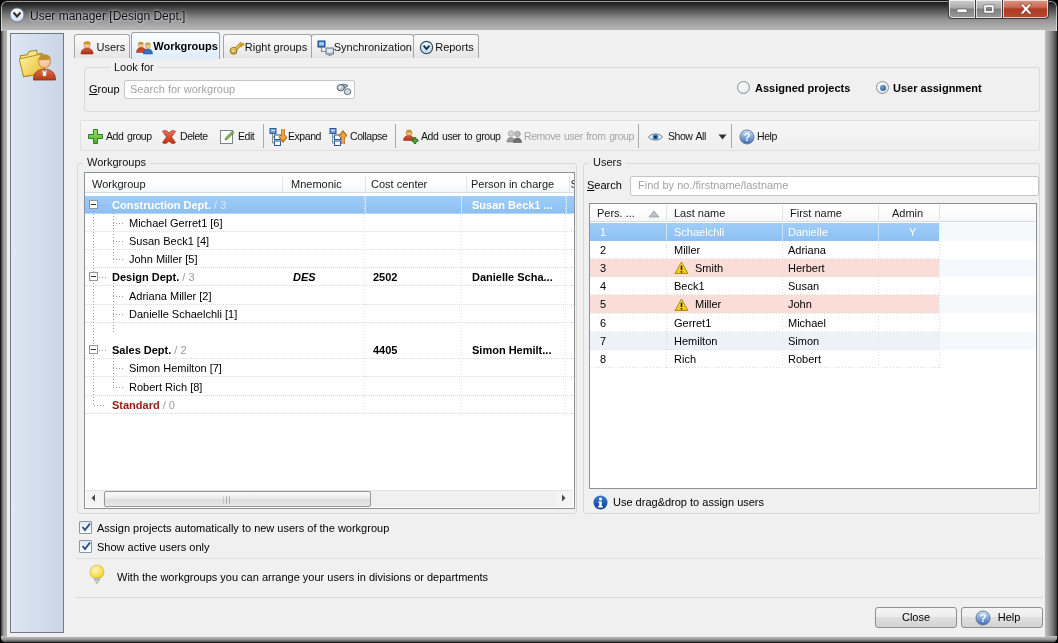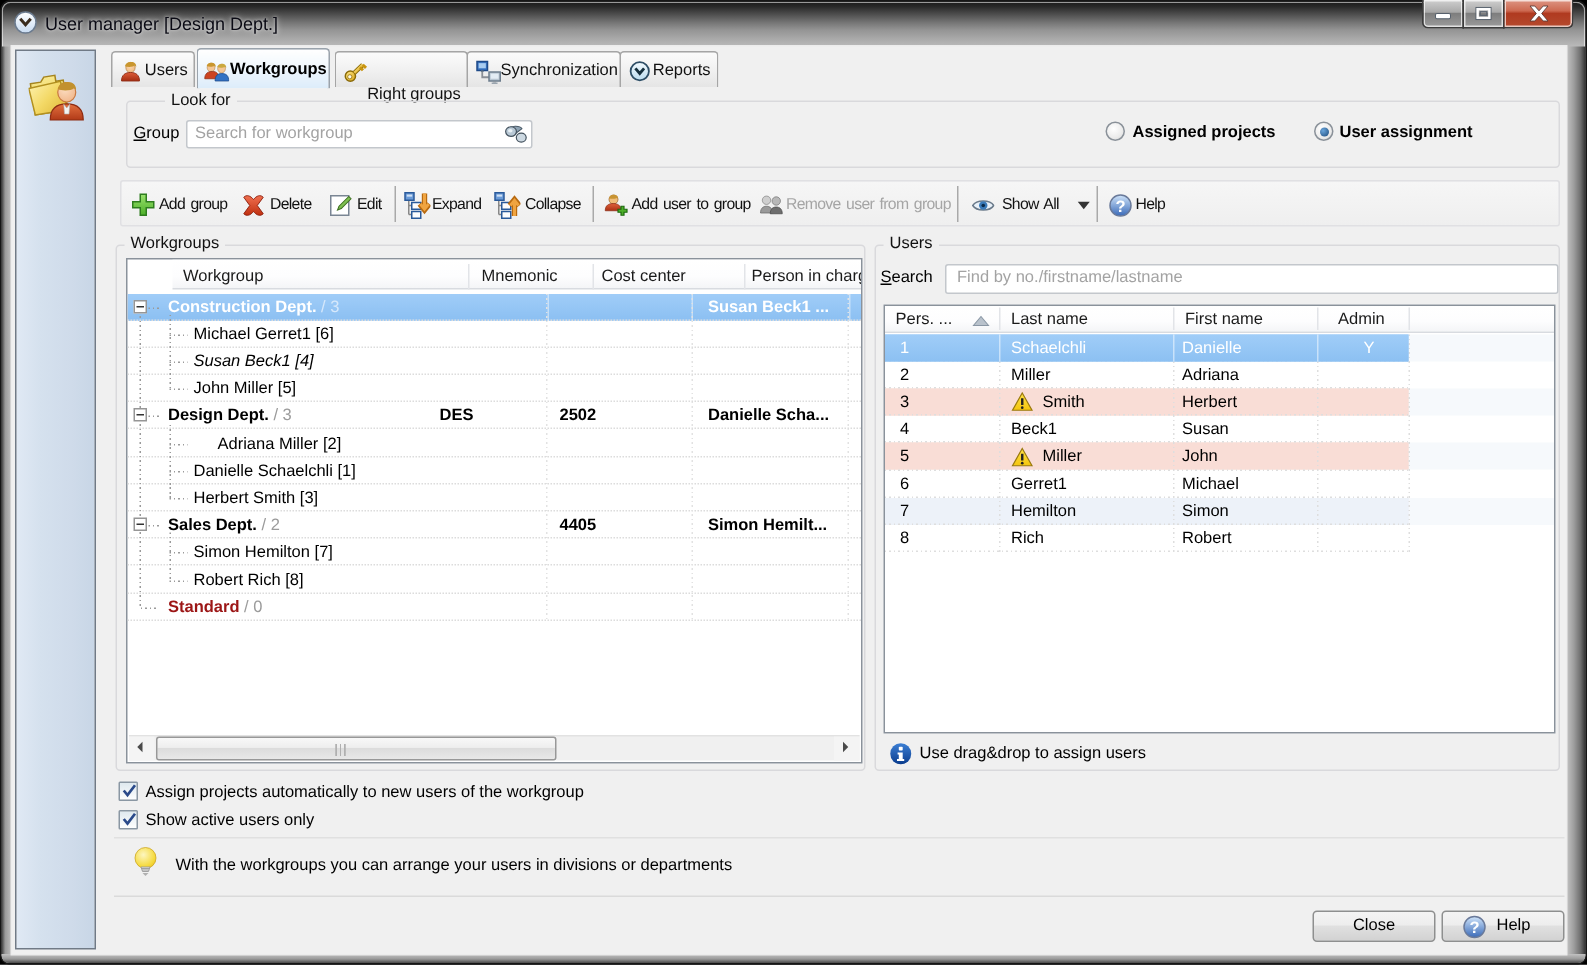--- a/index.html
+++ b/index.html
@@ -58,21 +58,21 @@
 #toolbar svg{position:absolute;}
 
 #wgbox{left:69px;top:132px;width:500px;height:351px;}
 #wgcap{left:75px;top:125px;}
 #usbox{left:575px;top:132px;width:457px;height:351px;}
 #uscap{left:581px;top:125px;}
 
 #wgtable{position:absolute;left:76px;top:141px;width:491px;height:337px;background:#fff;border:1px solid #8a929b;overflow:hidden;}
 #ustable{position:absolute;left:581px;top:172px;width:448px;height:286px;background:#fff;border:1px solid #8a929b;overflow:hidden;}
 .thead{position:absolute;left:0;top:0;right:0;background:linear-gradient(180deg,#ffffff 0,#fdfdfe 60%,#f4f5f7 100%);border-bottom:1px solid #d8dbe0;}
-#wgtable .thead{height:20px;margin-left:30px;}#ustable .thead{height:18px;}
+#wgtable .thead{height:20px;}#ustable .thead{height:18px;}
 #wgtable .thead .ht{top:5px;}#ustable .thead .ht{top:2.5px;}
 #wgtable .hsep{top:3px;height:17px;}#ustable .hsep{top:1px;height:15px;}
 .thead .ht{position:absolute;top:4px;font-size:11px;color:#1a1a1a;white-space:nowrap;}
 .hsep{position:absolute;top:2px;height:16px;width:1px;background:#e2e4e8;}
 .row{position:absolute;left:0;right:0;height:18.2px;font-size:11px;line-height:18px;white-space:nowrap;}
 .rowline{border-bottom:1px dotted #dcdcdc;}
 .selrow{background:linear-gradient(180deg,#a0cdf8 0,#8cc0f2 100%);color:#fff;}
 .cell{position:absolute;top:0;height:33px;line-height:18.2px;z-index:3;}
 .b{font-weight:bold;}
 .treev{position:absolute;width:1px;background-image:repeating-linear-gradient(180deg,#9a9a9a 0,#9a9a9a 1px,transparent 1px,transparent 3px);}
@@ -207,21 +207,21 @@
             <stop offset="0" stop-color="#ffe88a"></stop>
             <stop offset="1" stop-color="#d9a414"></stop>
           </linearGradient>
         </defs>
      <circle cx="4.6" cy="10.8" r="3.4" fill="url(#keyg)" stroke="#8a6a08" stroke-width="1"></circle>
      <circle cx="4.2" cy="11.2" r="1.4" fill="#fffbe8" stroke="#8a6a08" stroke-width="0.5"></circle>
      <path d="M7.2 8.6 L12.8 3.2" stroke="#8a6a08" stroke-width="3" fill="none"></path>
      <path d="M7.2 8.6 L12.8 3.2" stroke="url(#keyg)" stroke-width="1.8" fill="none"></path>
      <path d="M11 4.8 L13 6.8 M12.8 3.2 L15 5.2" stroke="#c9940e" stroke-width="2" fill="none"></path>
    </svg>
-   <div class="lbl" style="left:21.3px;margin-top:16px;">Right groups</div>
+   <div class="lbl" style="left:21.3px;">Right groups</div>
  </div>
  <div class="tab" style="left:303.4px;width:103px;">
    <svg width="17" height="16" viewBox="0 0 17 16">
      <path d="M4.5 7 v4.5 h5" stroke="#8a8f96" stroke-width="1.2" fill="none"></path>
      <rect x="1" y="1" width="7" height="6" fill="#3a76c4" stroke="#1e4a88"></rect>
      <rect x="2.1" y="2.1" width="4.8" height="3.4" fill="#a8ccf0"></rect>
      <rect x="3.6" y="7" width="1.8" height="1" fill="#6a7a8a"></rect>
      <rect x="9" y="8" width="7.5" height="6" fill="#b9c6d2" stroke="#6d7d8d"></rect>
      <rect x="10.1" y="9.1" width="5.3" height="3.4" fill="#e3ecf4"></rect>
      <rect x="11.8" y="14" width="1.9" height="1" fill="#8a949e"></rect>
@@ -375,45 +375,41 @@
         <div style="position:absolute;left:280px;top:0;width:1px;height:18px;background:rgba(255,255,255,.45);"></div>
         <div style="position:absolute;left:376px;top:0;width:1px;height:18px;background:rgba(255,255,255,.45);"></div>
         <div style="position:absolute;left:481px;top:0;width:1px;height:18px;background:rgba(255,255,255,.45);"></div>
       </div>
       <div class="row rowline" style="top: 40.7px;">
         <div class="treeh" style="left:28px;top:9px;width:12px;"></div>
         <div class="cell" style="left:44px;">Michael Gerret1 [6]</div>
       </div>
       <div class="row rowline" style="top: 58.9px;">
         <div class="treeh" style="left:28px;top:9px;width:12px;"></div>
-        <div class="cell" style="left:44px;font-style:italic;">Susan Beck1 [4]</div>
+        <div class="cell" style="left:44px;">Susan Beck1 [4]</div>
       </div>
       <div class="row rowline" style="top: 77.1px;">
         <div class="treeh" style="left:28px;top:9px;width:12px;"></div>
         <div class="cell" style="left:44px;">John Miller [5]</div>
       </div>
       <div class="row rowline" style="top: 95.3px;">
         <div class="expbox" style="left:4px;top:4px;"></div>
         <div class="treeh" style="left:14px;top:9px;width:7px;"></div>
         <div class="cell b" style="left:27px;color:#000;">Design Dept.  <span style="font-weight:normal;color:#9b9b9b;font-size:11px;">/ 3</span></div>
-        <div class="cell b" style="left:208px;">DES</div>
+        <div class="cell b" style="left:208px;font-style:italic;">DES</div>
         <div class="cell b" style="left:288px;">2502</div>
         <div class="cell b" style="left:387px;color:#000;">Danielle Scha...</div>
       </div>
       <div class="row rowline" style="top: 113.5px;">
         <div class="treeh" style="left:28px;top:9px;width:12px;"></div>
-        <div class="cell" style="left:60px;">Adriana Miller [2]</div>
+        <div class="cell" style="left:44px;">Adriana Miller [2]</div>
       </div>
       <div class="row rowline" style="top: 131.7px;">
         <div class="treeh" style="left:28px;top:9px;width:12px;"></div>
         <div class="cell" style="left:44px;">Danielle Schaelchli [1]</div>
-      </div>
-      <div class="row rowline" style="top: 149.9px;">
-        <div class="treeh" style="left:28px;top:9px;width:12px;"></div>
-        <div class="cell" style="left:44px;">Herbert Smith [3]</div>
       </div>
       <div class="row rowline" style="top: 168.1px;">
         <div class="expbox" style="left:4px;top:4px;"></div>
         <div class="treeh" style="left:14px;top:9px;width:7px;"></div>
         <div class="cell b" style="left:27px;color:#000;">Sales Dept.  <span style="font-weight:normal;color:#9b9b9b;font-size:11px;">/ 2</span></div>
         <div class="cell b" style="left:288px;">4405</div>
         <div class="cell b" style="left:387px;color:#000;">Simon Hemilt...</div>
       </div>
       <div class="row rowline" style="top: 186.3px;">
         <div class="treeh" style="left:28px;top:9px;width:12px;"></div>

